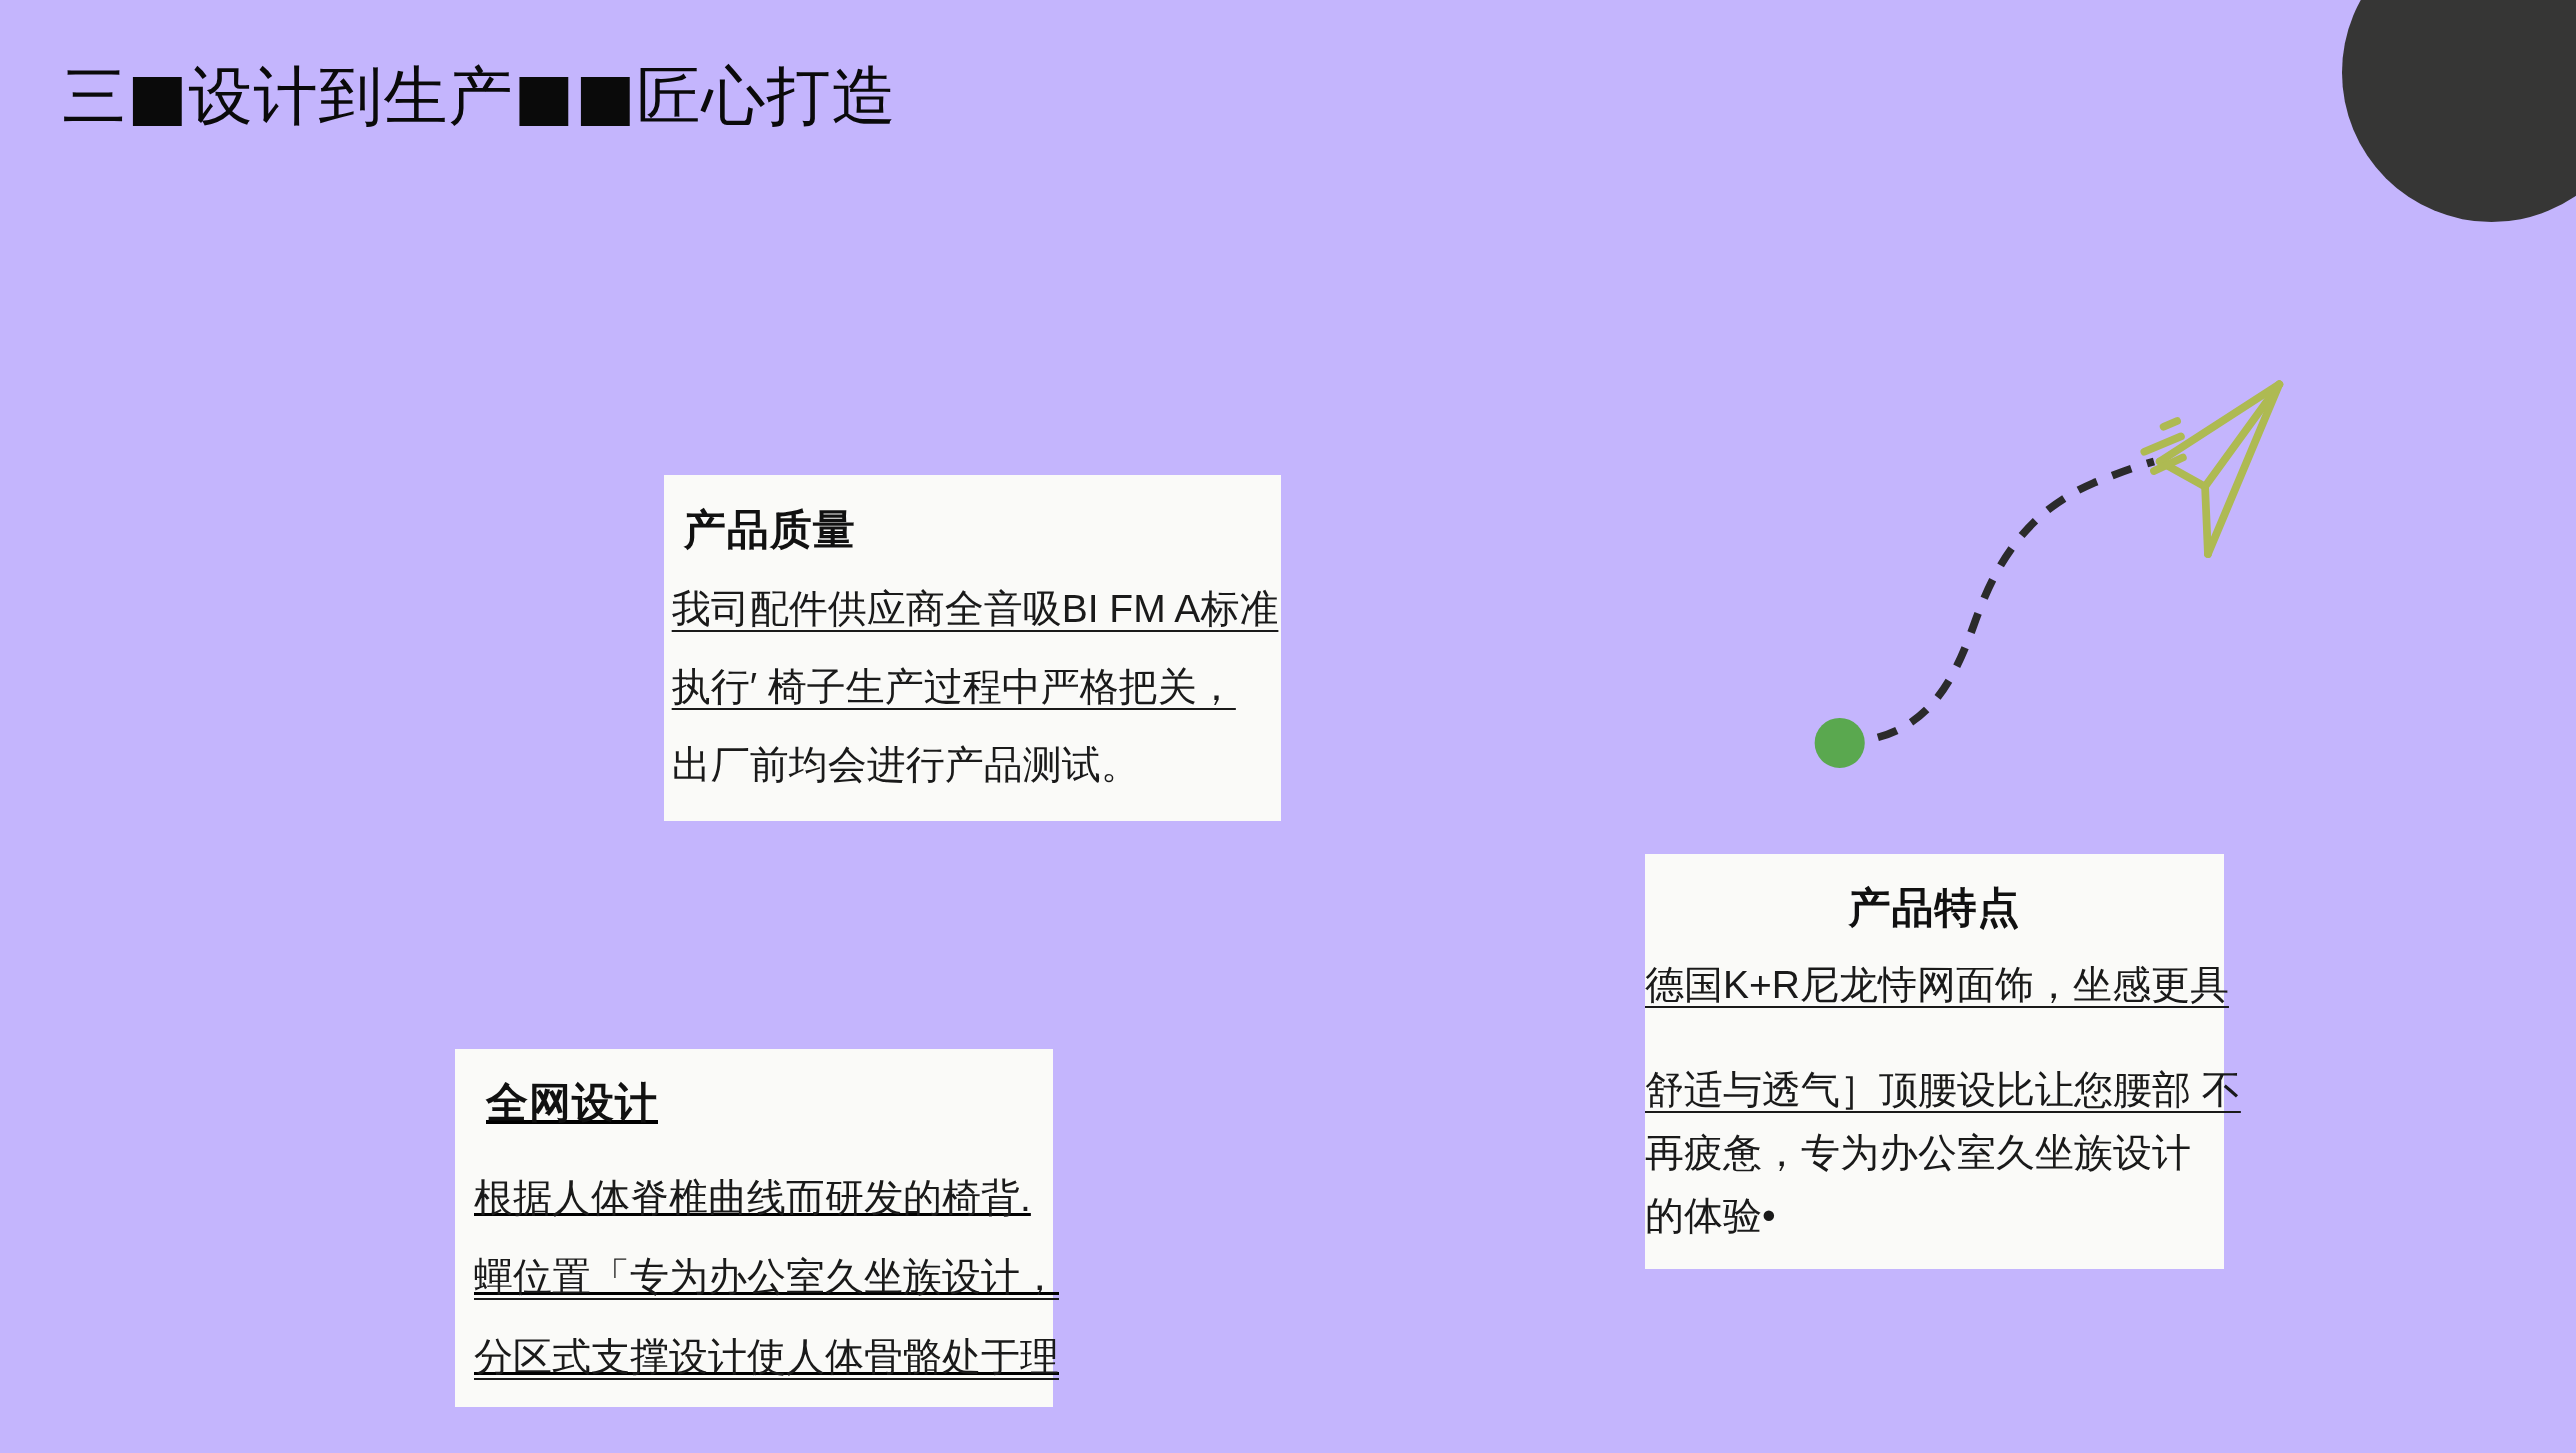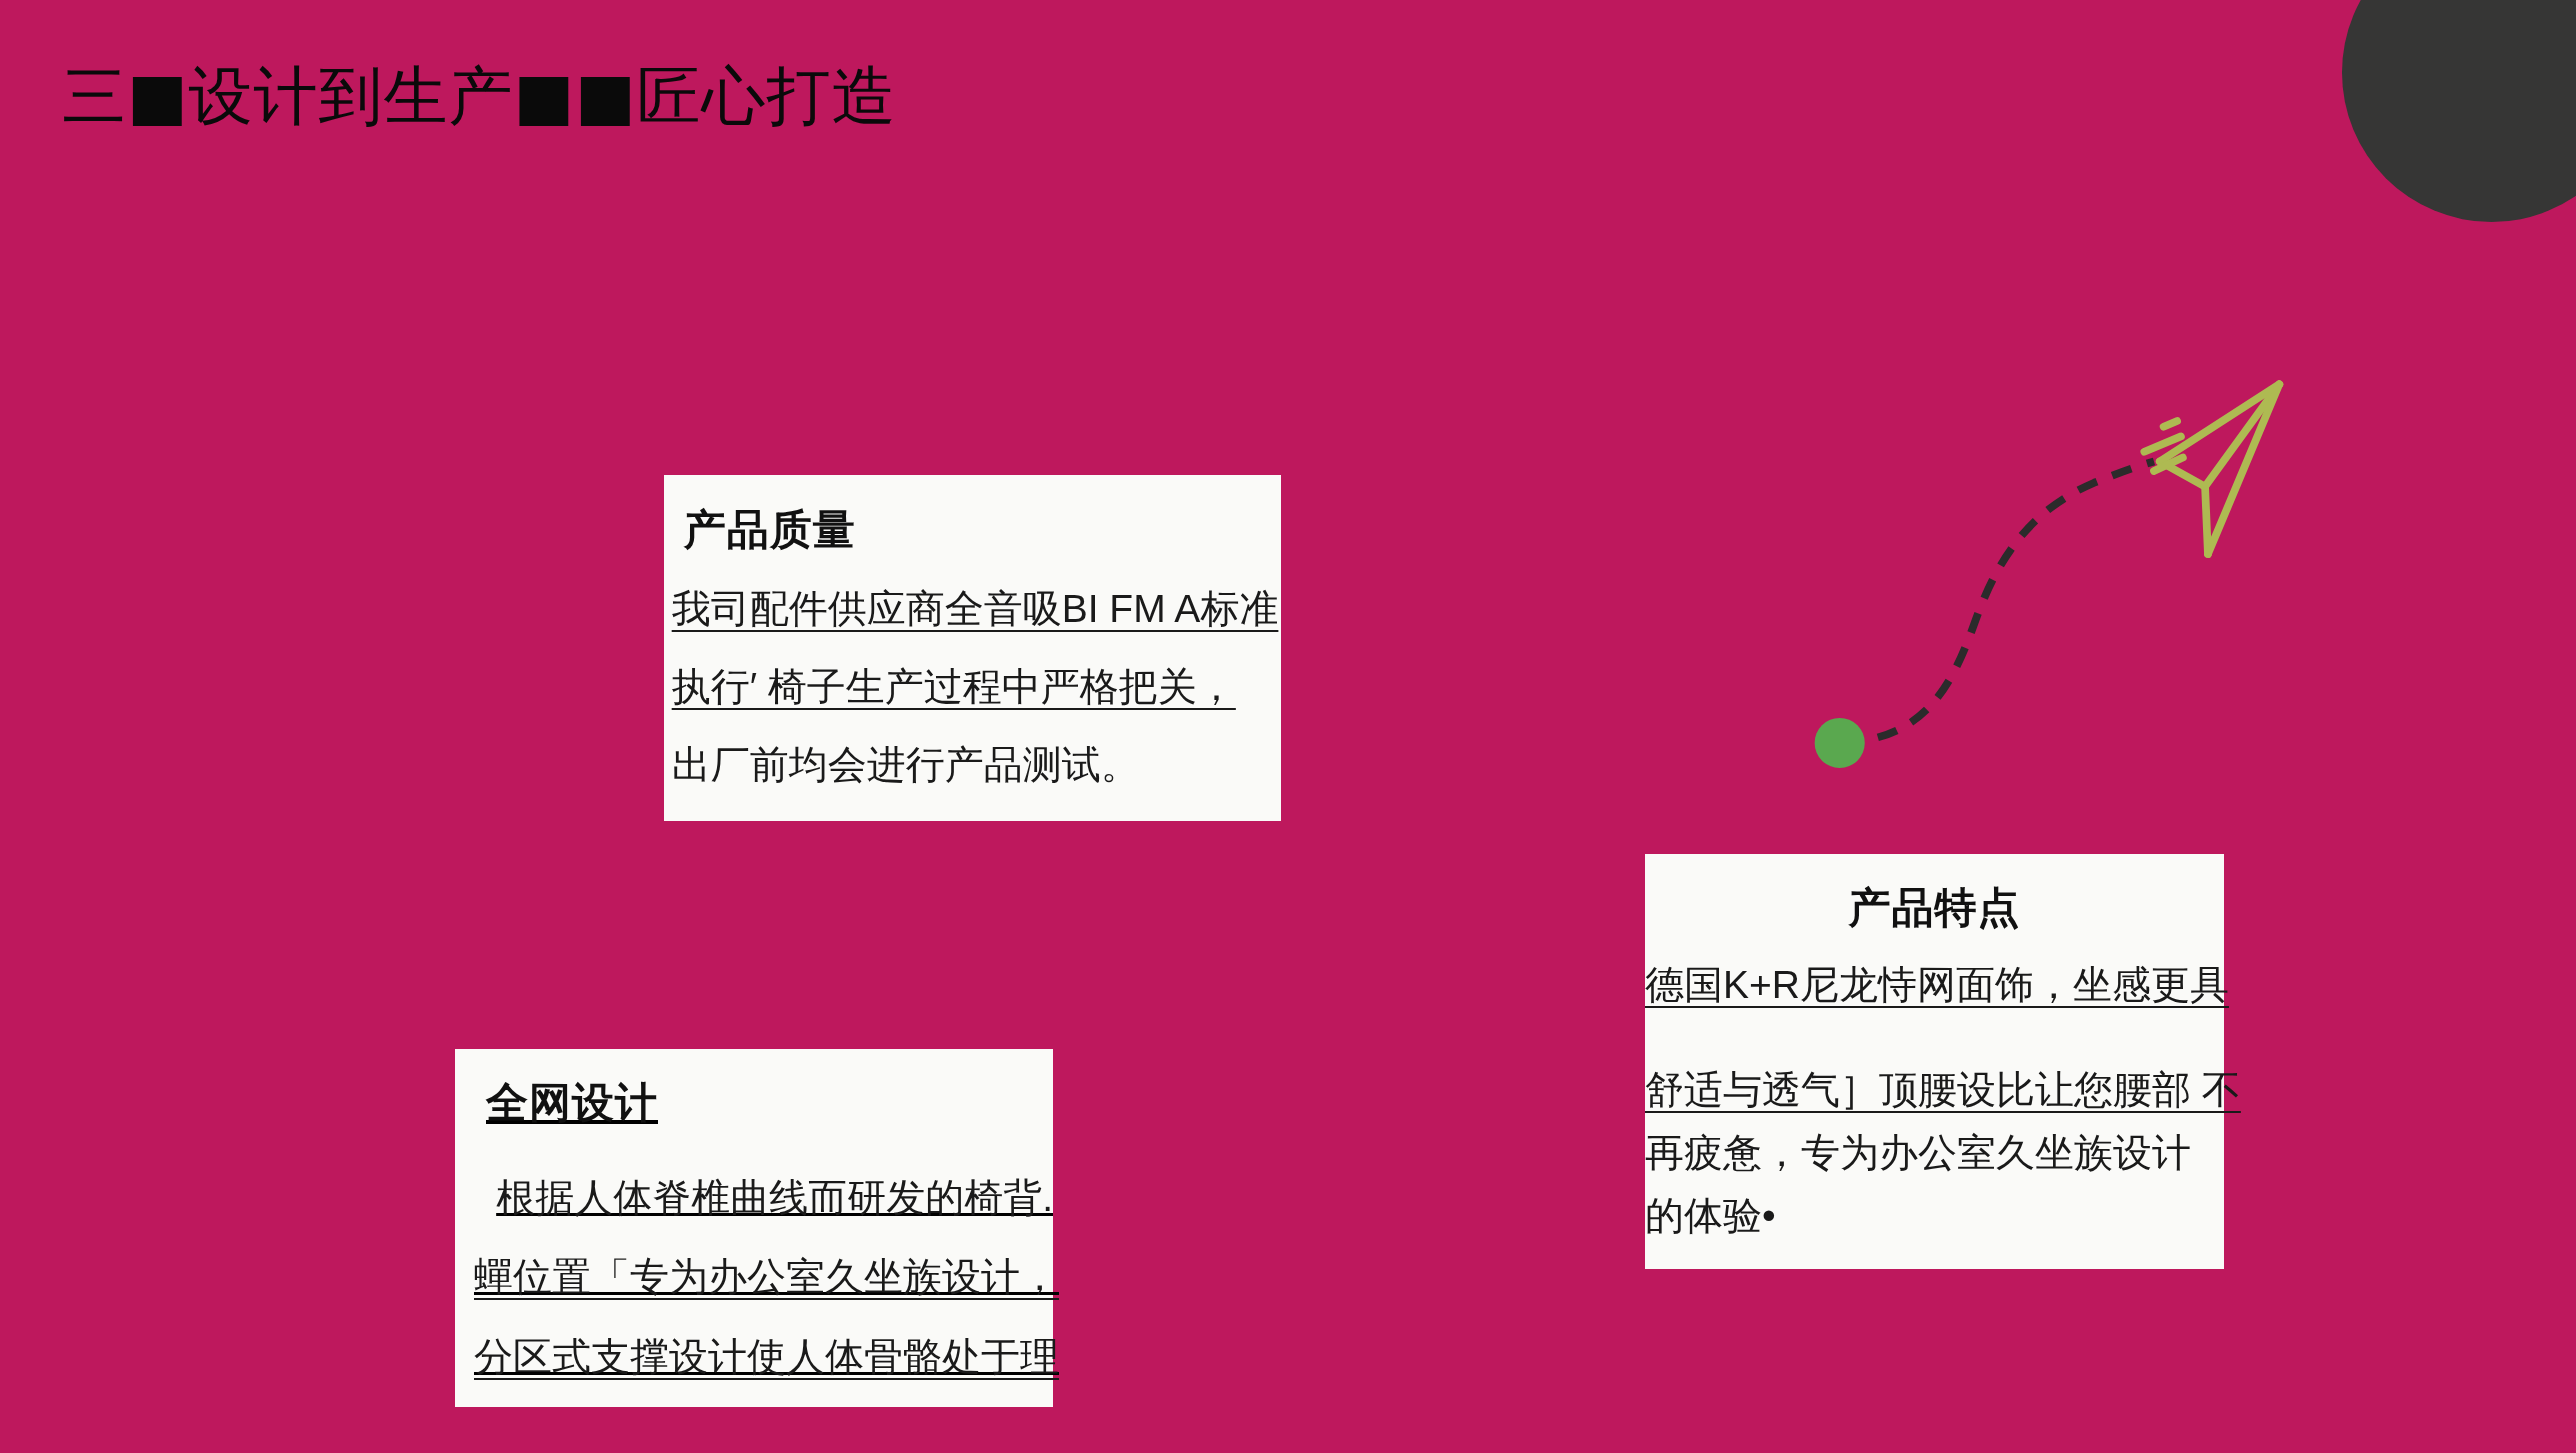--- a/index.html
+++ b/index.html
@@ -8,21 +8,21 @@
     background: #ffffff;
   }
   body {
     font-family: "Liberation Sans", "DejaVu Sans", sans-serif;
   }
 
   .slide {
     position: relative;
     width: 2576px;
     height: 1453px;
-    background: #be185d;
+    background: #c4b5fd;
     overflow: hidden;
   }
 
   
   .corner-circle {
     position: absolute;
     left: 2342px;
     top: -77px;
     width: 299px;
     height: 299px;
@@ -85,21 +85,21 @@
 
   
   #card-design {
     left: 455px;
     top: 1049px;
     width: 598px;
     padding: 13.5px 0 9.6px 0;
     text-decoration: underline;
   }
   #card-design .card-heading { padding-left: 19px; margin-bottom: 27px; }
-  #card-design .card-body { padding-left: 19px; line-height: 2.05; text-align: right; }
+  #card-design .card-body { padding-left: 19px; line-height: 2.05; }
 
   
   #card-features {
     left: 1645px;
     top: 854px;
     width: 579px;
     padding: 13.5px 0 21px 0;
   }
   #card-features .card-heading {
     text-align: center;

